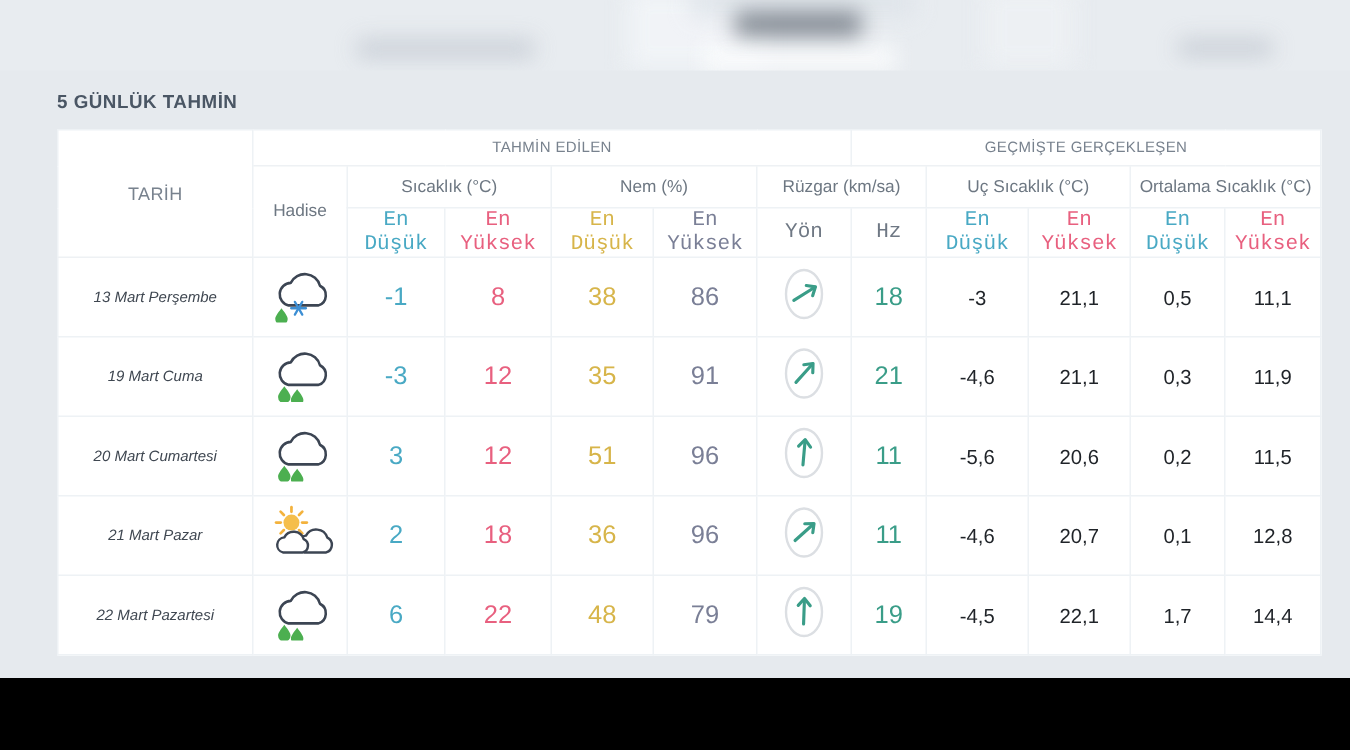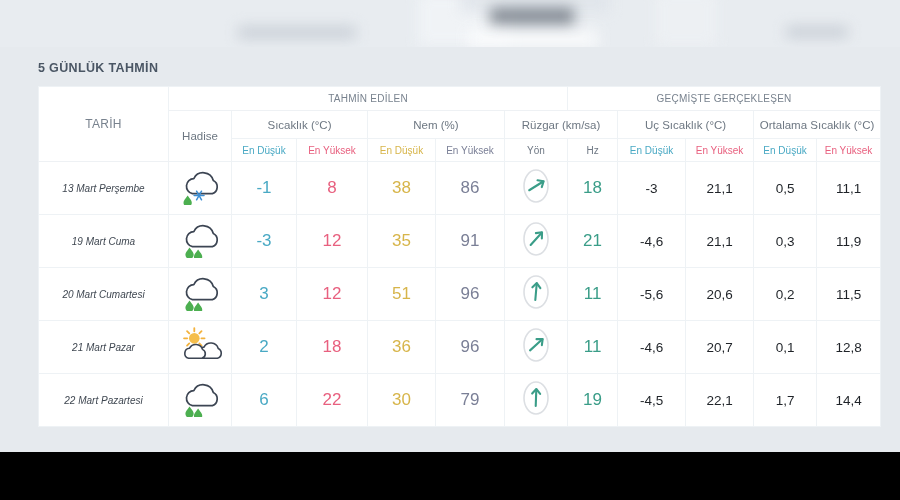--- a/index.html
+++ b/index.html
@@ -100,21 +100,22 @@
   
   .sub {
     height: 28px;
     font-size: 11.5px;
     color: #6d7782;
   }
 
   
   .lbl {
     height: 23px;
-    font-size: 10px;
+    font-size: 14px;
+    font-family: Liberation Mono, monospace;
   }
 
   .c-low    { color: #49a9c4; }   
   .c-high   { color: #e8607f; }   
   .c-hlow   { color: #d7b54a; }   
   .c-hhigh  { color: #7a7f96; }   
   .c-wind   { color: #6f7884; }   
   .c-green  { color: #3a9d88; }   
   .c-dark   { color: #1f2328; }   
 
@@ -324,21 +325,21 @@
             <td class="rowcell-date">22 Mart Pazartesi</td>
             <td class="val"><span><svg class="wicon" viewBox="0 0 50 40" xmlns="http://www.w3.org/2000/svg">
                   <g transform="translate(5,1)">
                     <path d="M12 27 a8 8 0 0 1 1.5 -15.8 a11 11 0 0 1 20.5 2 a7.5 7.5 0 0 1 -1 13.8 z" fill="#ffffff" stroke="#3c4553" stroke-width="1.8" stroke-linejoin="round"></path>
                   </g>
                   <path transform="translate(14,29) scale(0.95)" d="M0 0 c3 4 4.6 6 4.6 8 a4.6 4.6 0 0 1 -9.2 0 c0 -2 1.6 -4 4.6 -8 z" fill="#4caf50"></path>
                   <path transform="translate(23,31) scale(0.95)" d="M0 0 c3 4 4.6 6 4.6 8 a4.6 4.6 0 0 1 -9.2 0 c0 -2 1.6 -4 4.6 -8 z" fill="#4caf50"></path>
                 </svg></span></td>
             <td class="val c-low">6</td>
             <td class="val c-high">22</td>
-            <td class="val c-hlow">30</td>
+            <td class="val c-hlow">48</td>
             <td class="val c-hhigh">79</td>
             <td class="val"><span><svg class="dial" viewBox="0 0 34 40" xmlns="http://www.w3.org/2000/svg">
                   <ellipse cx="17" cy="20" rx="12" ry="16" fill="#fff" stroke="#dcdfe3" stroke-width="1.6"></ellipse>
                   <g transform="translate(17,20) rotate(2)" stroke="#3a9d88" stroke-width="2.1" stroke-linecap="round" fill="none">
                     <line x1="0" y1="8" x2="0" y2="-8.5"></line>
                     <path d="M-4 -4.3 L0 -9 L4 -4.3" fill="none" stroke-linejoin="round"></path>
                   </g>
                 </svg></span></td>
             <td class="val c-green">19</td>
             <td class="val small c-dark">-4,5</td>

